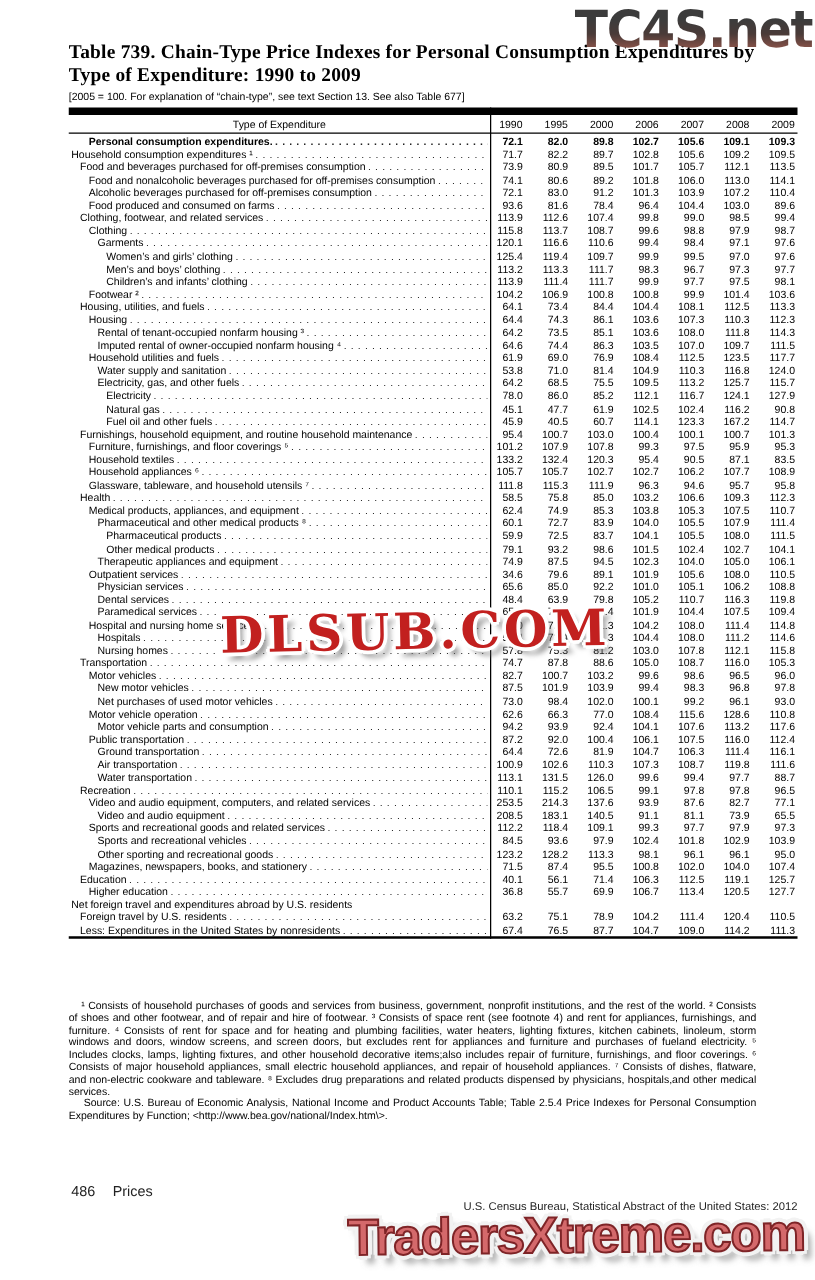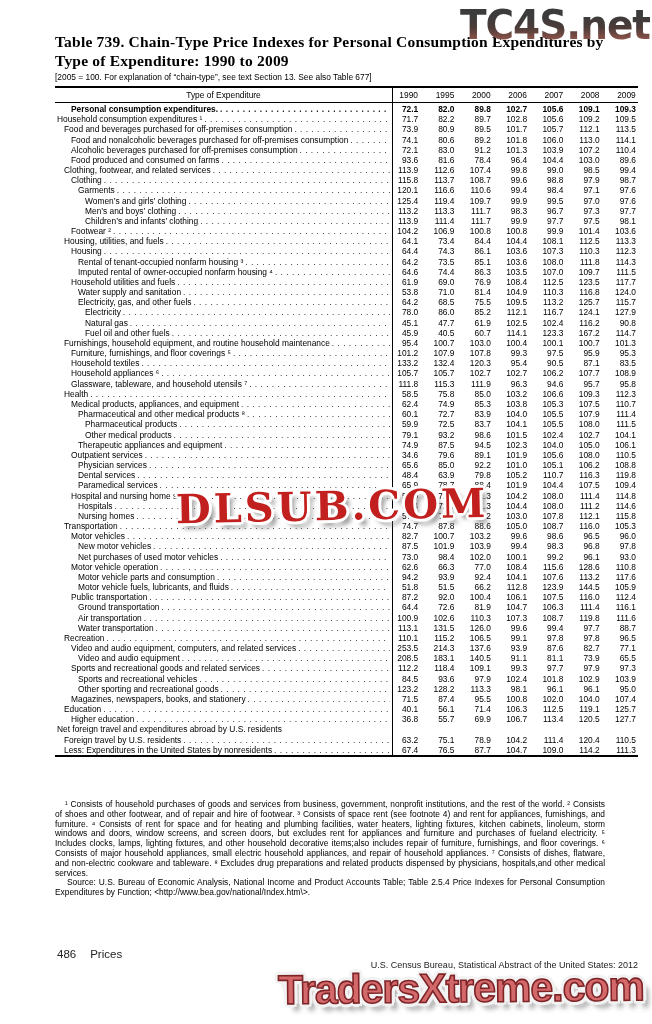--- a/index.html
+++ b/index.html
@@ -20,21 +20,21 @@
   }
 
   
   .table {
     position:absolute; left:55px; top:86px; width:583px;
     font-size:8.4px; color:#000;
   }
   .vrule { position:absolute; left:337px; top:0; bottom:0; width:1px; background:#000; }
   .thead {
     display:flex; align-items:center; height:14px;
-    border-top:2px solid #000000; border-bottom:1px solid #000;
+    border-top:6px solid #000000; border-bottom:1px solid #000;
   }
   .stubhead { width:337px; text-align:center; }
   .yearcells { display:flex; }
   .tbody { border-bottom:2px solid #000; padding-top:1px; }
   .trow { display:flex; height:10.18px; line-height:10.3px; align-items:baseline; }
   .trow.bold { font-weight:bold; }
   .rlabel { white-space:nowrap; flex:0 0 auto; }
   .leader { flex:1 1 auto; overflow:hidden; white-space:nowrap; margin:0 2px 0 2px; }
   .leader::after {
     content: ". . . . . . . . . . . . . . . . . . . . . . . . . . . . . . . . . . . . . . . . . . . . . . . . . . . . . . . . . . . . . . . . . . . . . . . . . . . . . . . . . . . . . . . . . . . . . . . . . . . . . . . .";
@@ -724,33 +724,20 @@
             <span class="vcell first">94.2</span>
             <span class="vcell">93.9</span>
             <span class="vcell">92.4</span>
             <span class="vcell">104.1</span>
             <span class="vcell">107.6</span>
             <span class="vcell">113.2</span>
             <span class="vcell">117.6</span>
           </span>
         </div>
         <div class="trow">
-          <span class="rlabel" style="padding-left: 23px;">Motor vehicle fuels, lubricants, and fluids</span>
-          <span class="leader"></span>
-          <span class="vals">
-            <span class="vcell first">51.8</span>
-            <span class="vcell">51.5</span>
-            <span class="vcell">66.2</span>
-            <span class="vcell">112.8</span>
-            <span class="vcell">123.9</span>
-            <span class="vcell">144.5</span>
-            <span class="vcell">105.9</span>
-          </span>
-        </div>
-        <div class="trow">
           <span class="rlabel" style="padding-left: 16px;">Public transportation</span>
           <span class="leader"></span>
           <span class="vals">
             <span class="vcell first">87.2</span>
             <span class="vcell">92.0</span>
             <span class="vcell">100.4</span>
             <span class="vcell">106.1</span>
             <span class="vcell">107.5</span>
             <span class="vcell">116.0</span>
             <span class="vcell">112.4</span>

